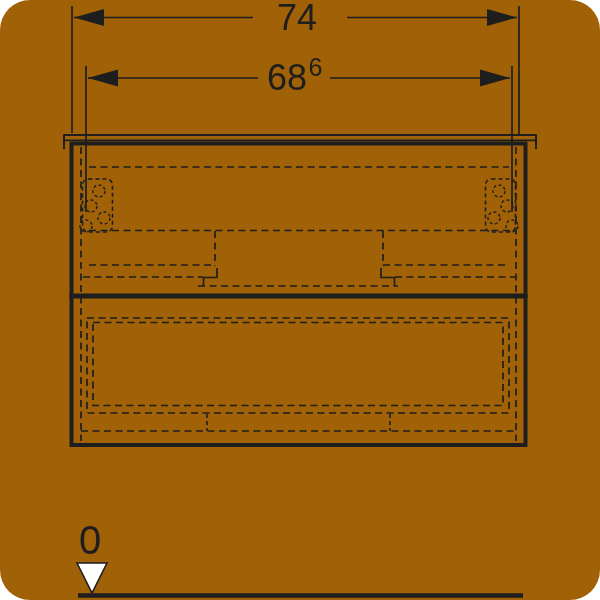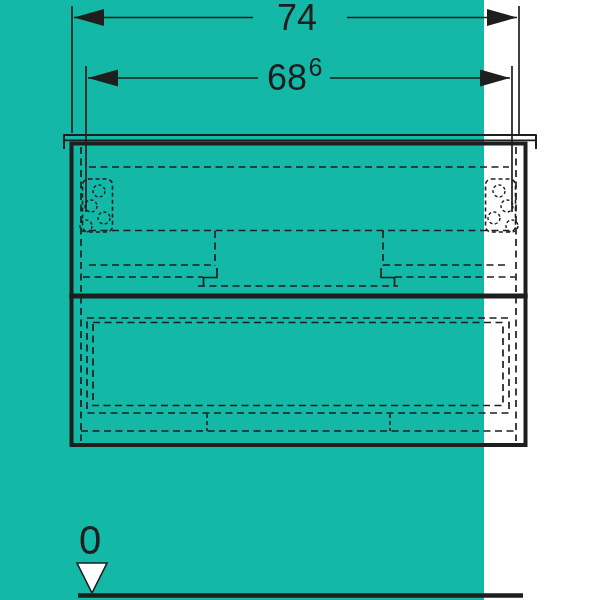--- a/index.html
+++ b/index.html
@@ -4,22 +4,23 @@
 <style>
   html, body { margin: 0; padding: 0; }
   body {
     width: 600px; height: 600px;
     background: #ffffff;
     font-family: "Liberation Sans", sans-serif;
     overflow: hidden;
   }
   .canvas {
     position: relative;
-    width: 484px; height: 600px;
-    background: #14b8a6;
+    width: 600px; height: 600px;
+    background: #a16207;
+    border-radius: 30px;
   }
   svg { display: block; }
   .dim-text {
     font-family: "Liberation Sans", sans-serif;
     font-size: 36px;
     fill: #1e1e1e;
   }
   .dim-text-sup {
     font-family: "Liberation Sans", sans-serif;
     font-size: 25px;

